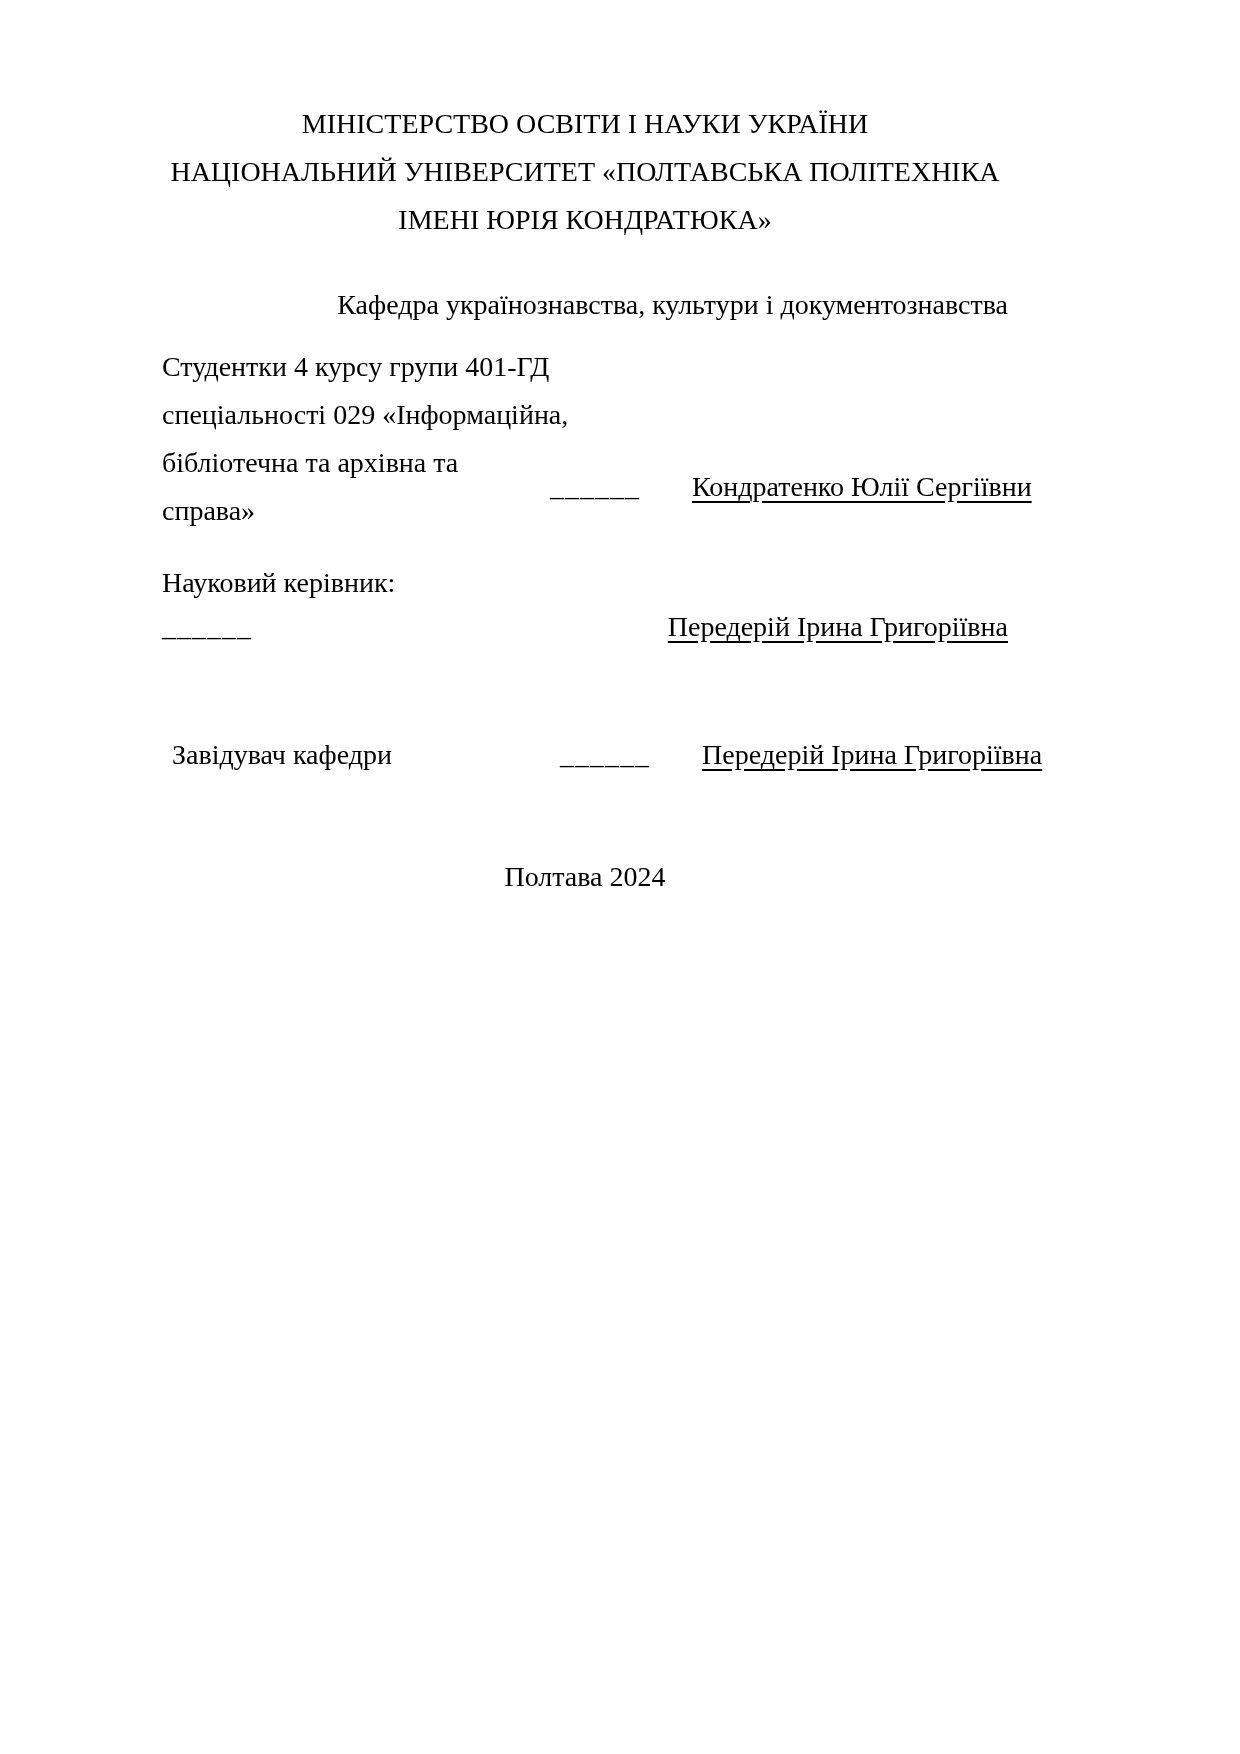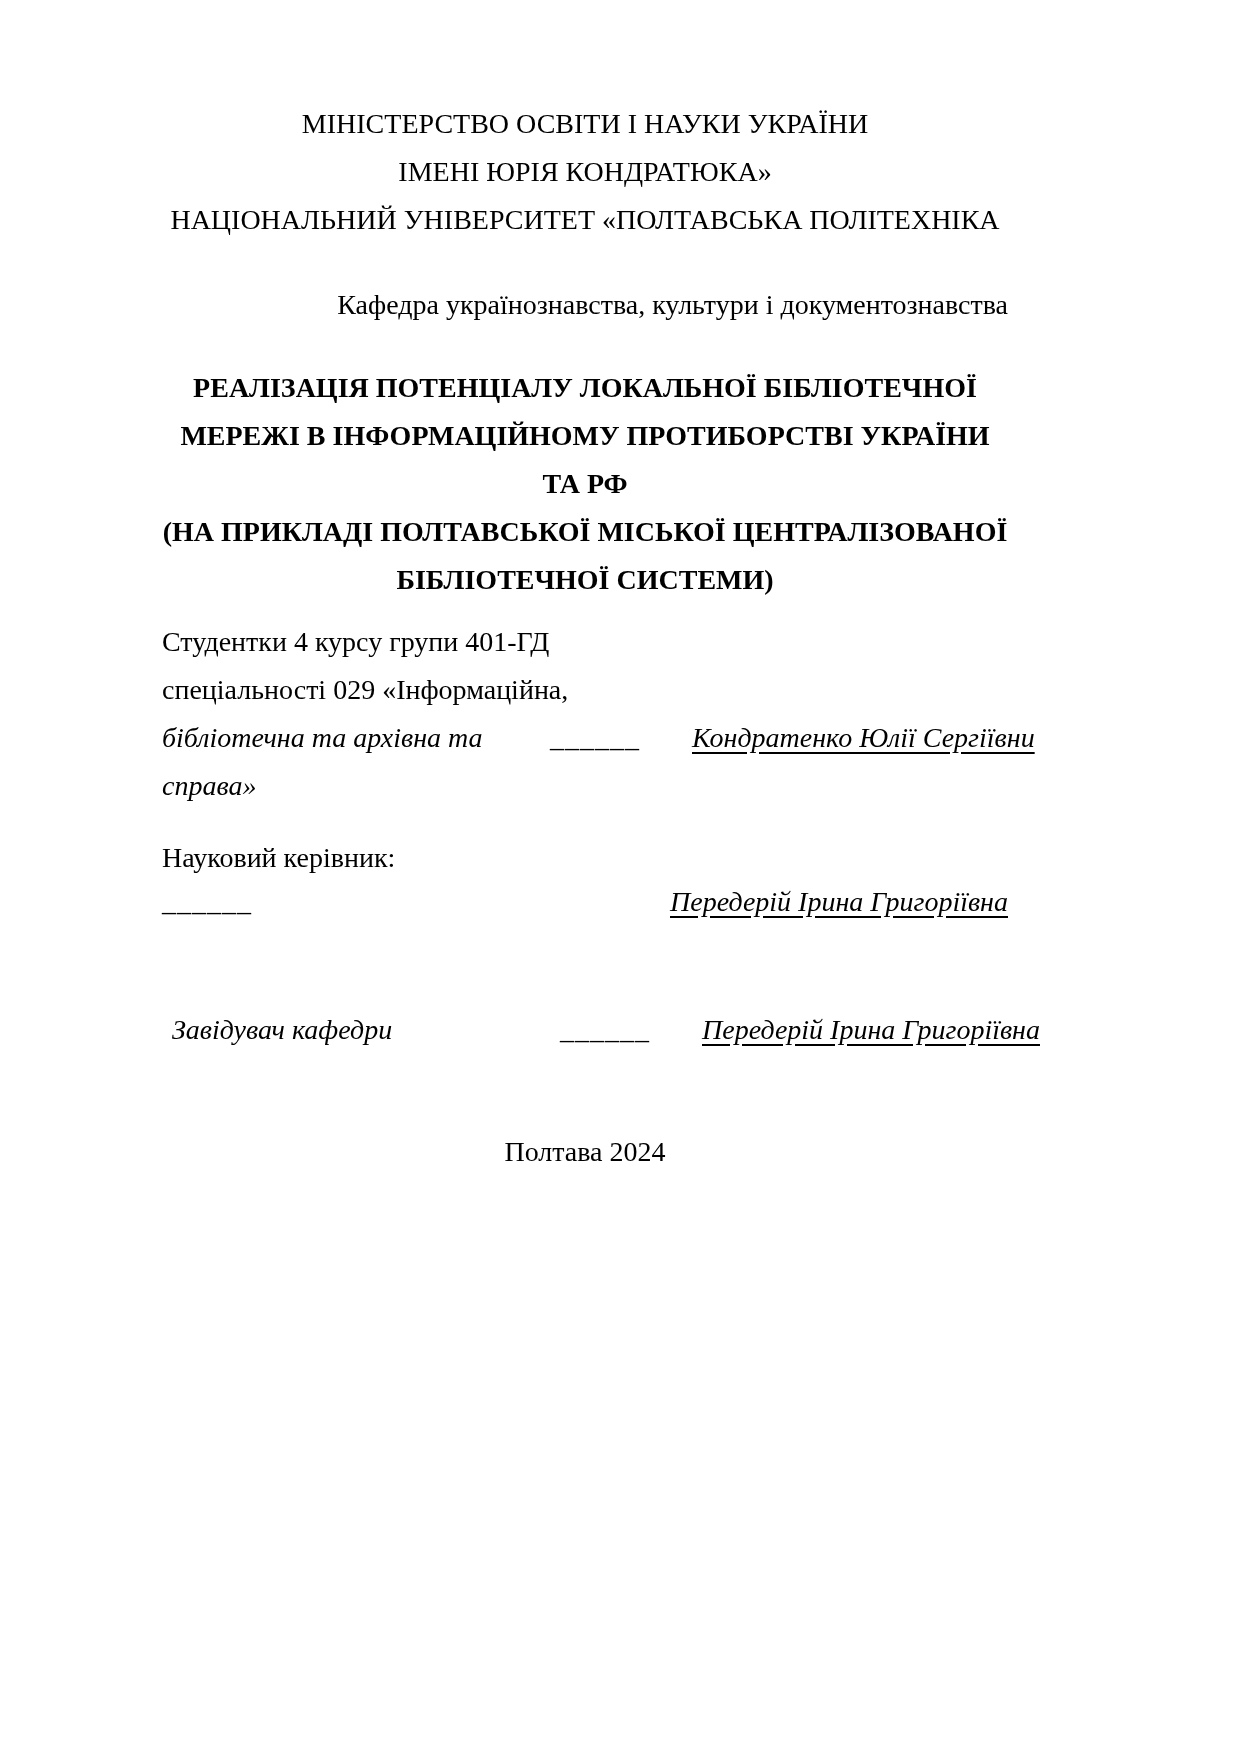--- a/index.html
+++ b/index.html
@@ -23,22 +23,21 @@
   .centered { text-align: center; }
   .department-line { margin-top: 37px; text-align: right; }
   .work-type { margin-top: 89px; }
   .thesis-title { margin-top: 35px; font-weight: bold; }
   .student-block { margin-top: 14px; }
   .supervisor-block { margin-top: 26px; line-height: 44px; }
   .head-block { margin-top: 82px; margin-left: 10px; }
   .footer-line { margin-top: 74px; }
   .sig-row {
     display: flex;
-    align-items: flex-start;
-    font-style: italic;
+    align-items: center;
   }
   .sig-label {
     width: 388px;
     flex: 0 0 auto;
   }
   .sig-blank {
     width: 142px;
     flex: 0 0 auto;
     letter-spacing: 1px;
   }
@@ -50,33 +49,27 @@
     white-space: nowrap;
   }
 </style>
 </head>
 <body>
 
 <div class="page">
 
   <div class="centered">
     <div>МІНІСТЕРСТВО ОСВІТИ І НАУКИ УКРАЇНИ</div>
+    <div>НАЦІОНАЛЬНИЙ УНІВЕРСИТЕТ «ПОЛТАВСЬКА ПОЛІТЕХНІКА</div>
     <div>ІМЕНІ ЮРІЯ КОНДРАТЮКА»</div>
-    <div>НАЦІОНАЛЬНИЙ УНІВЕРСИТЕТ «ПОЛТАВСЬКА ПОЛІТЕХНІКА</div>
   </div>
 
   <div class="centered department-line">Кафедра українознавства, культури і документознавства</div>
 
 
-  <div class="centered thesis-title">
-    <div>РЕАЛІЗАЦІЯ ПОТЕНЦІАЛУ ЛОКАЛЬНОЇ БІБЛІОТЕЧНОЇ</div>
-    <div>МЕРЕЖІ В ІНФОРМАЦІЙНОМУ ПРОТИБОРСТВІ УКРАЇНИ ТА РФ</div>
-    <div>(НА ПРИКЛАДІ ПОЛТАВСЬКОЇ МІСЬКОЇ ЦЕНТРАЛІЗОВАНОЇ</div>
-    <div>БІБЛІОТЕЧНОЇ СИСТЕМИ)</div>
-  </div>
 
   <div class="student-block">
     <div>Студентки 4 курсу групи 401-ГД</div>
     <div>спеціальності 029 «Інформаційна,</div>
     <div class="sig-row">
       <span class="sig-label">бібліотечна та архівна та справа»</span>
       <span class="sig-blank">______</span>
       <span class="sig-name">Кондратенко Юлії Сергіївни</span>
     </div>
   </div>

